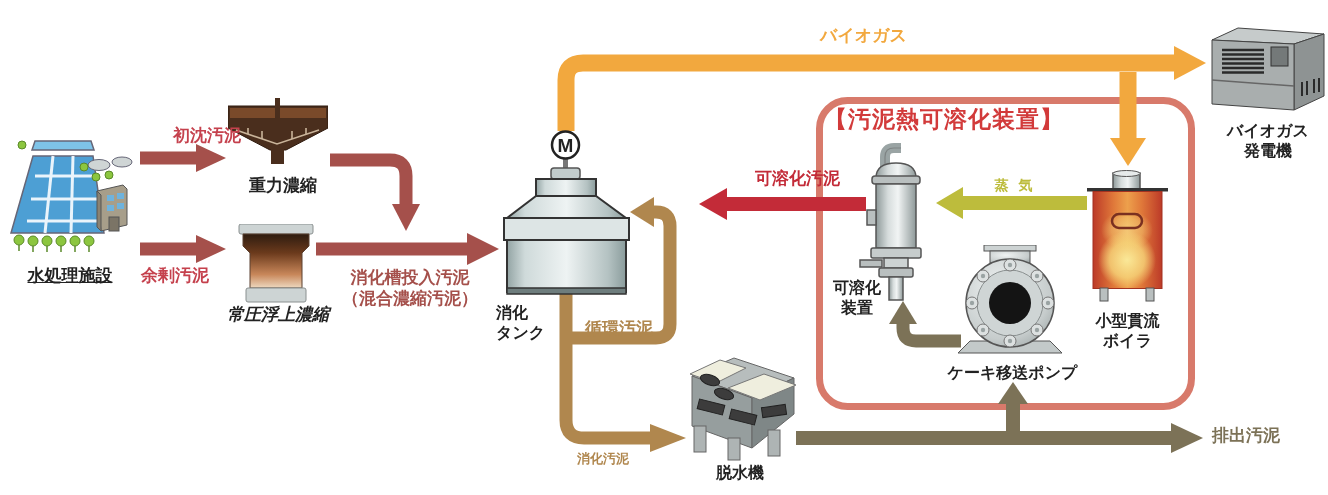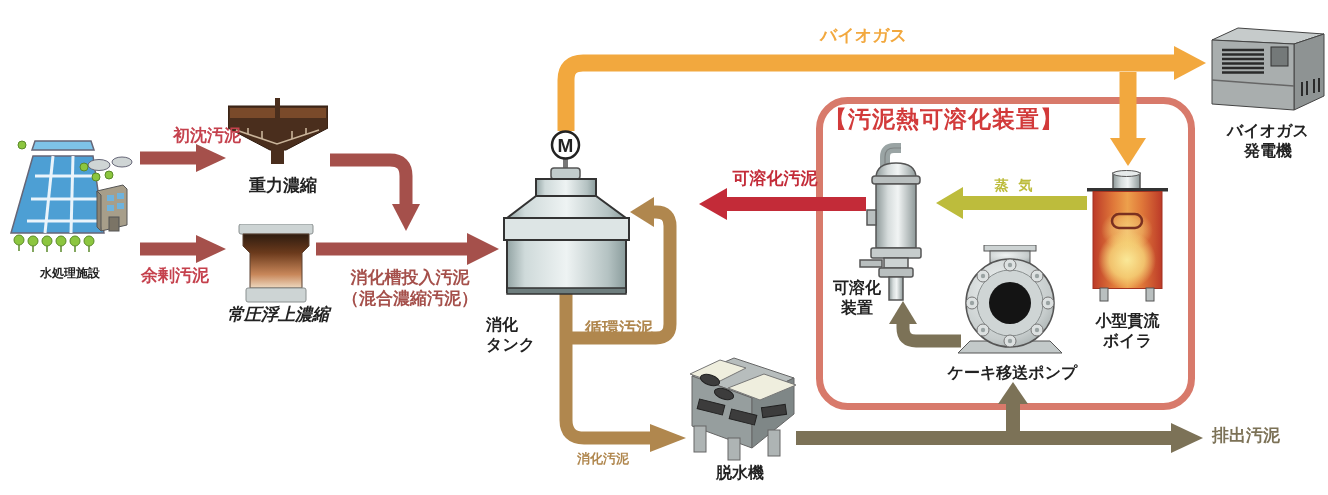--- a/index.html
+++ b/index.html
@@ -302,42 +302,42 @@
           <path d="M111,58 V72"></path>
       </g>
     </svg>
   </div>
 
   <div class="lbl flow" style="left:820px;top:26px;width:95px;font-size:17px;color:var(--biogas-orange);">バイオガス</div>
 
   <div class="lbl flow" style="left:139px;top:126px;font-size:17px;color:var(--bright-red-text);margin-left:34px;">初沈汚泥</div>
   <div class="lbl flow" style="left:141px;top:266px;font-size:17px;color:var(--bright-red-text);">余剰汚泥</div>
 
-  <div class="lbl c" style="left:15px;top:266px;width:110px;font-size:12px;">水処理施設</div>
+  <div class="lbl c" style="left:15px;top:266px;width:110px;font-size:17px;text-decoration:underline;">水処理施設</div>
   <div class="lbl c" style="left:233px;top:176px;width:100px;font-size:17px;">重力濃縮</div>
   <div class="lbl c" style="left:214px;top:305px;width:128px;font-size:17px;font-style:italic;">常圧浮上濃縮</div>
 
   <div class="lbl flow c" style="left:335px;top:268px;width:150px;font-size:17px;color:var(--sludge-dark-red);">
     <div>消化槽投入汚泥</div>
     <div>（混合濃縮汚泥）</div>
   </div>
 
-  <div class="lbl" style="left:486px;top:303px;font-size:16px;margin-top:12px;">
+  <div class="lbl" style="left:496px;top:303px;font-size:16px;">
     <div>消化</div>
     <div>タンク</div>
   </div>
 
   <div class="lbl flow" style="left:585px;top:319px;font-size:17px;color:var(--circulation-brown);">循環汚泥</div>
   <div class="lbl flow" style="left:577px;top:451px;font-size:13px;color:var(--circulation-brown);">消化汚泥</div>
 
   <div class="lbl c" style="left:700px;top:463px;width:80px;font-size:16px;">脱水機</div>
 
   <div class="lbl flow" style="left:824px;top:105px;font-size:23px;font-weight:800;color:var(--box-title-red);letter-spacing:1px;text-align:right;">【汚泥熱可溶化装置】</div>
 
-  <div class="lbl flow c" style="left:710px;top:169px;width:130px;font-size:17px;color:var(--solubilized-red);">可溶化汚泥</div>
+  <div class="lbl flow c" style="left:710px;top:169px;width:130px;font-size:17px;color:var(--solubilized-red);text-align:right;">可溶化汚泥</div>
 
   <div class="lbl flow c" style="left:980px;top:177px;width:70px;font-size:14px;color:var(--steam-yellow-green);letter-spacing:3px;">蒸 気</div>
 
   <div class="lbl c" style="left:826px;top:278px;width:62px;font-size:16px;">
     <div>可溶化</div>
     <div>装置</div>
   </div>
 
   <div class="lbl c" style="left:945px;top:363px;width:135px;font-size:16px;">ケーキ移送ポンプ</div>
 

